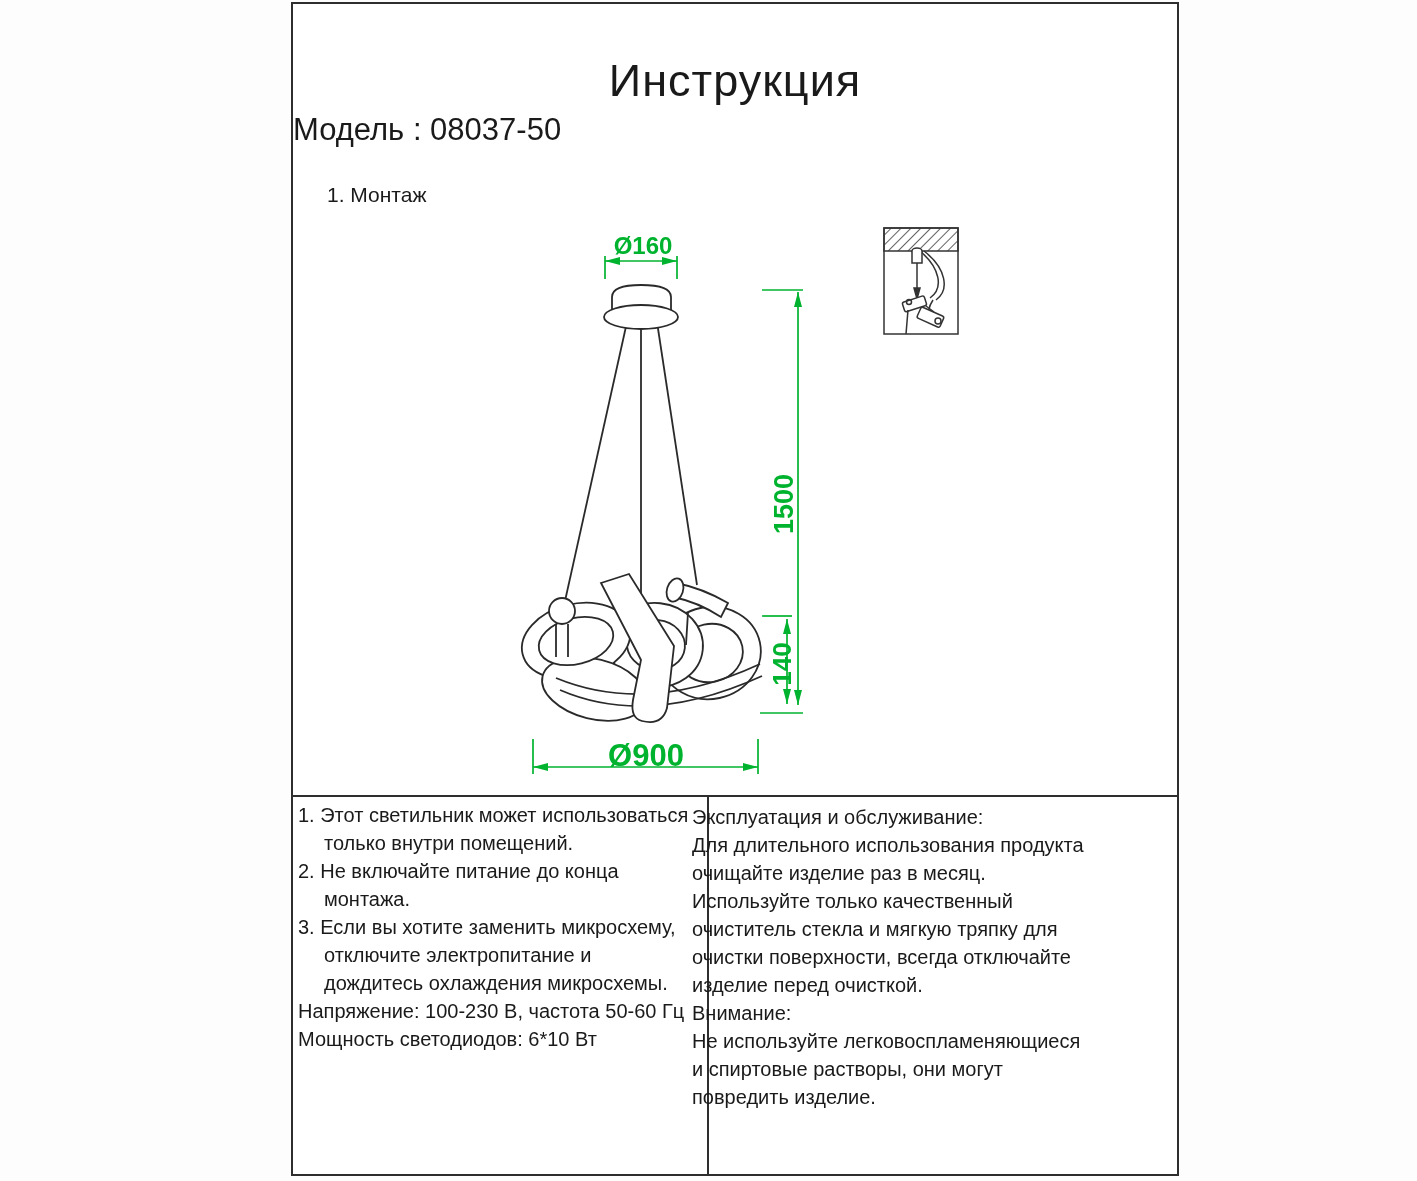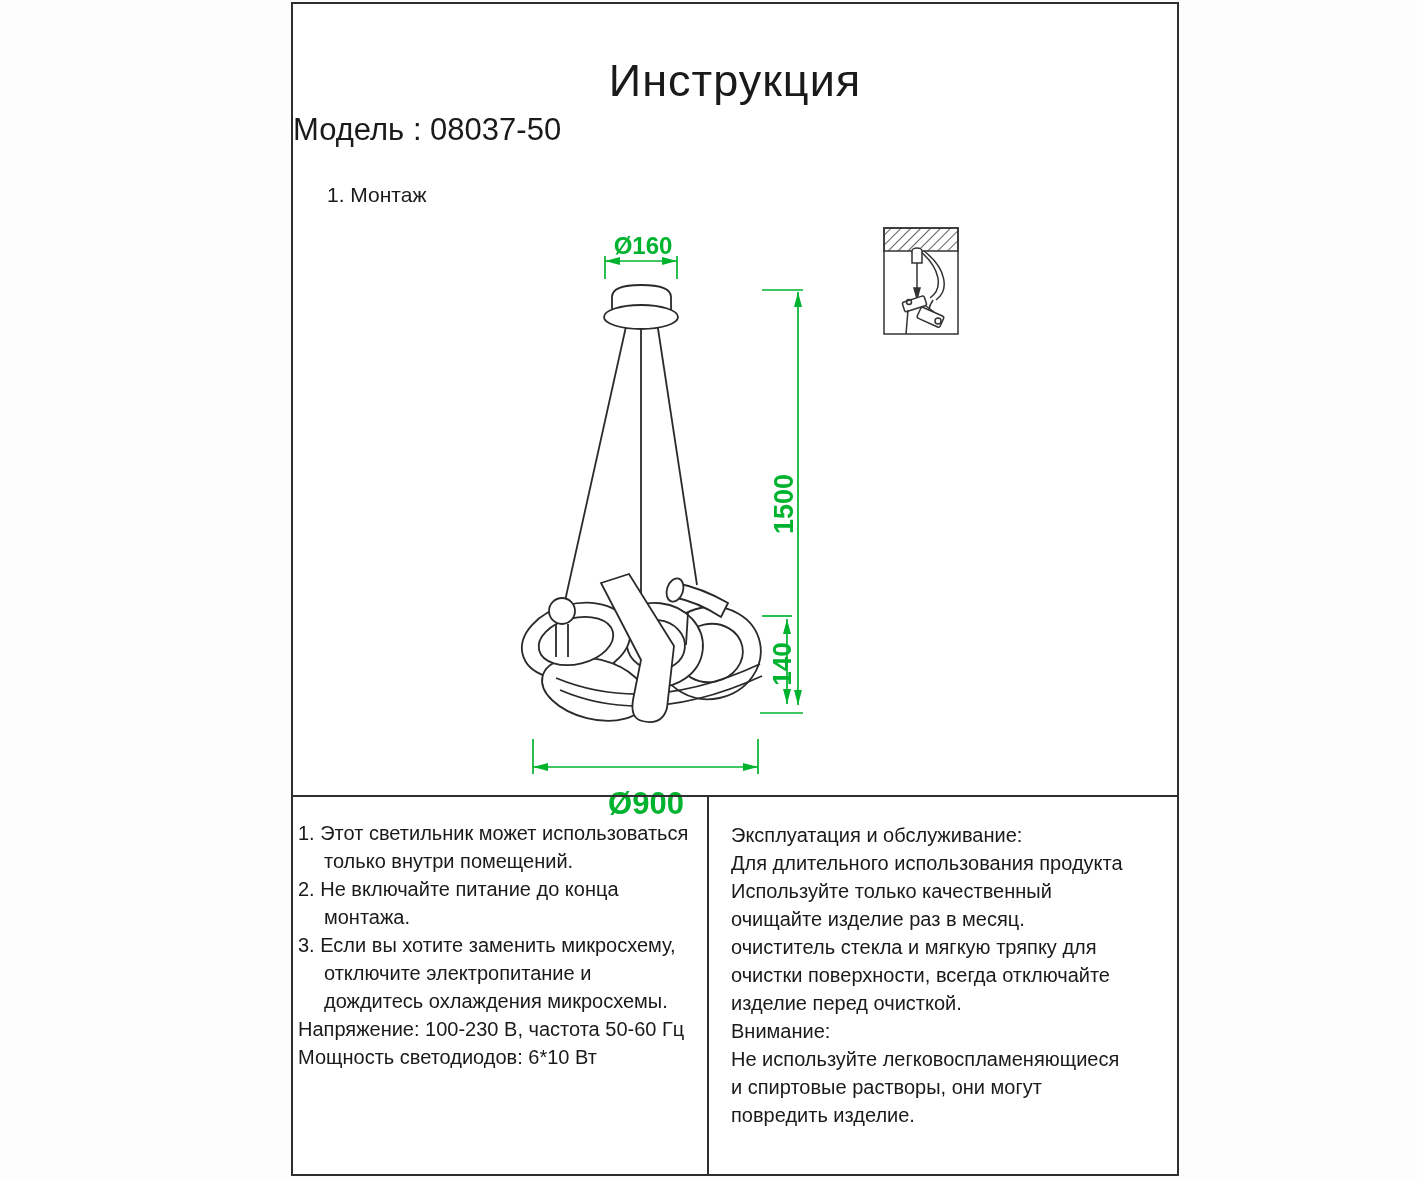--- a/index.html
+++ b/index.html
@@ -3,28 +3,28 @@
 <meta charset="utf-8">
 <style>
   html,body{margin:0;padding:0;background:#fdfdfd;}
   body{width:1417px;height:1181px;position:relative;font-family:"Liberation Sans",sans-serif;color:#1a1a1a;}
   .page{position:absolute;left:291px;top:2px;width:888px;height:1174px;background:#fff;border:2px solid #2e2e2e;box-sizing:border-box;}
   .title{position:absolute;left:0;top:51px;width:100%;text-align:center;font-size:45px;letter-spacing:1px;}
   .model{position:absolute;left:0;top:108px;width:100%;text-align:left;font-size:31px;}
   .section{position:absolute;left:21px;top:179px;font-size:21px;margin-left:13px;}
   .hdivider{position:absolute;left:0;top:791px;width:100%;height:0;border-top:2px solid #2e2e2e;}
   .vdivider{position:absolute;left:414px;top:791px;width:0;height:381px;border-left:2px solid #2e2e2e;}
-  .col{position:absolute;top:797px;font-size:20px;line-height:28px;margin-top:18px;}
+  .col{position:absolute;top:797px;font-size:20px;line-height:28px;}
   .col-left{left:5px;width:408px;}
-  .col-right{left:438px;top:799px;width:404px;}
+  .col-right{left:399px;top:799px;width:404px;}
   .tline{white-space:nowrap;}
   .indent{padding-left:26px;}
   .dim-label{position:absolute;color:#00b32f;font-weight:bold;text-align:center;}
   .dim-0160{left:300px;top:228px;width:100px;font-size:24px;}
-  .dim-0900{left:293px;top:734px;width:120px;font-size:31px;margin-top:48px;}
+  .dim-0900{left:293px;top:734px;width:120px;font-size:31px;}
   .dim-1500{left:445px;top:486px;width:90px;height:28px;font-size:27px;transform:rotate(-90deg);}
   .dim-140{left:452px;top:647px;width:70px;height:26px;font-size:26px;transform:rotate(-90deg);}
   svg.overlay{position:absolute;left:0;top:0;pointer-events:none;}
 </style>
 </head>
 <body>
 
 <div class="page">
   <div class="title">Инструкция</div>
   <div class="model">Модель : 08037-50</div>
@@ -46,22 +46,22 @@
     <div class="tline">3. Если вы хотите заменить микросхему,</div>
     <div class="tline indent">отключите электропитание и</div>
     <div class="tline indent">дождитесь охлаждения микросхемы.</div>
     <div class="tline">Напряжение: 100-230 В, частота 50-60 Гц</div>
     <div class="tline">Мощность светодиодов: 6*10 Вт</div>
   </div>
 
   <div class="col col-right">
     <div class="tline">Эксплуатация и обслуживание:</div>
     <div class="tline">Для длительного использования продукта</div>
+    <div class="tline">очищайте изделие раз в месяц.</div>
     <div class="tline">Используйте только качественный</div>
-    <div class="tline">очищайте изделие раз в месяц.</div>
     <div class="tline">очиститель стекла и мягкую тряпку для</div>
     <div class="tline">очистки поверхности, всегда отключайте</div>
     <div class="tline">изделие перед очисткой.</div>
     <div class="tline">Внимание:</div>
     <div class="tline">Не используйте легковоспламеняющиеся</div>
     <div class="tline">и спиртовые растворы, они могут</div>
     <div class="tline">повредить изделие.</div>
   </div>
 </div>
 

